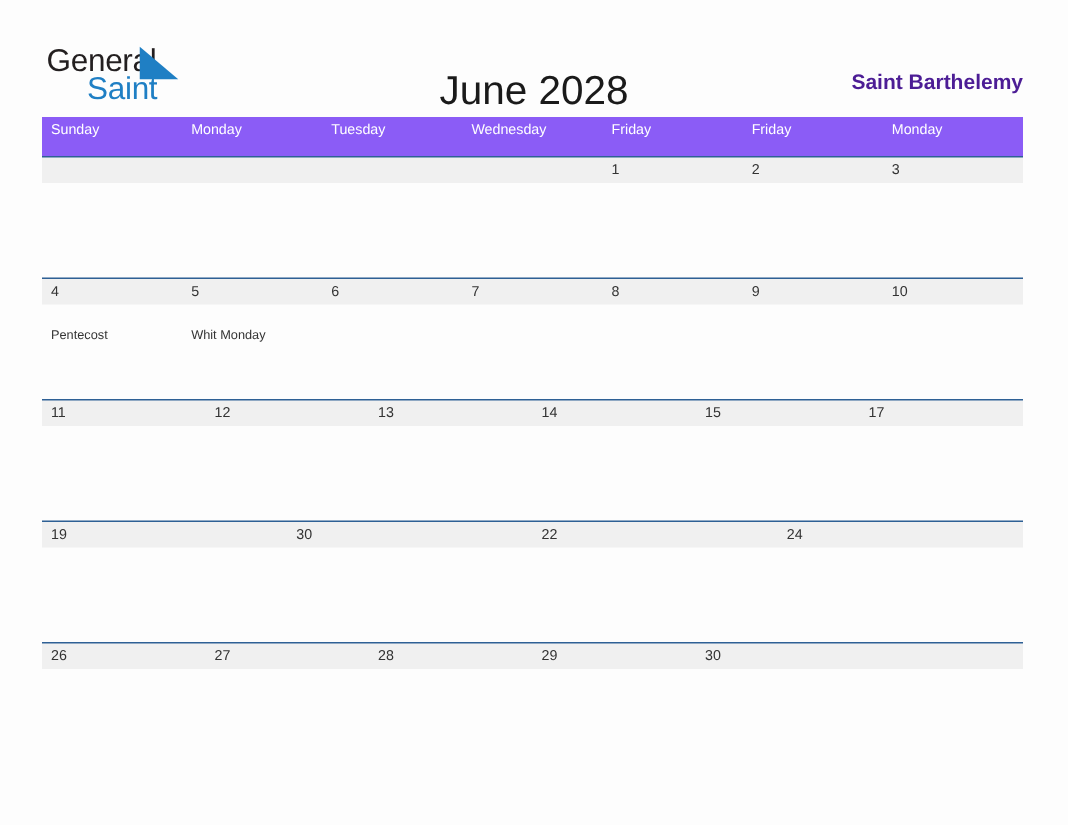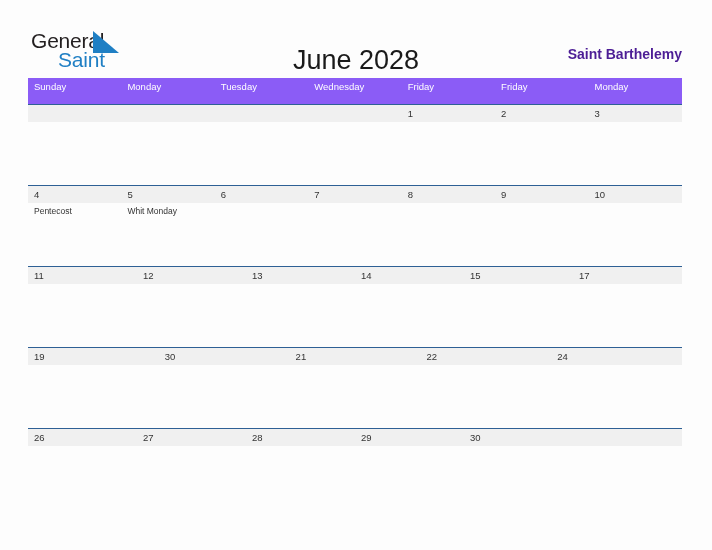--- a/index.html
+++ b/index.html
@@ -129,20 +129,21 @@
   }
   .event-cell {
     flex: 1 1 0;
     box-sizing: border-box;
     padding-left: 6px;
     padding-top: 3px;
     font-size: 8.5px;
     line-height: 11px;
     color: #333333;
     font-family: "Liberation Sans", sans-serif;
+    margin-top: 12px;
   }
   .event-item {
     display: block;
     white-space: nowrap;
   }
 </style>
 </head>
 <body>
 
 <div class="page-header">
@@ -276,21 +277,20 @@
       <div class="event-cell">
           <span class="event-item"></span>
         </div>
     </div>
   </div>
 
   <div class="week-row">
     <div class="day-band">
       <div class="day-cell">19</div>
       <div class="day-cell">30</div>
-      <div class="day-cell">21</div>
       <div class="day-cell">22</div>
       <div class="day-cell">24</div>
     </div>
     <div class="event-band">
       <div class="event-cell">
           <span class="event-item"></span>
         </div>
       <div class="event-cell">
           <span class="event-item"></span>
         </div>

